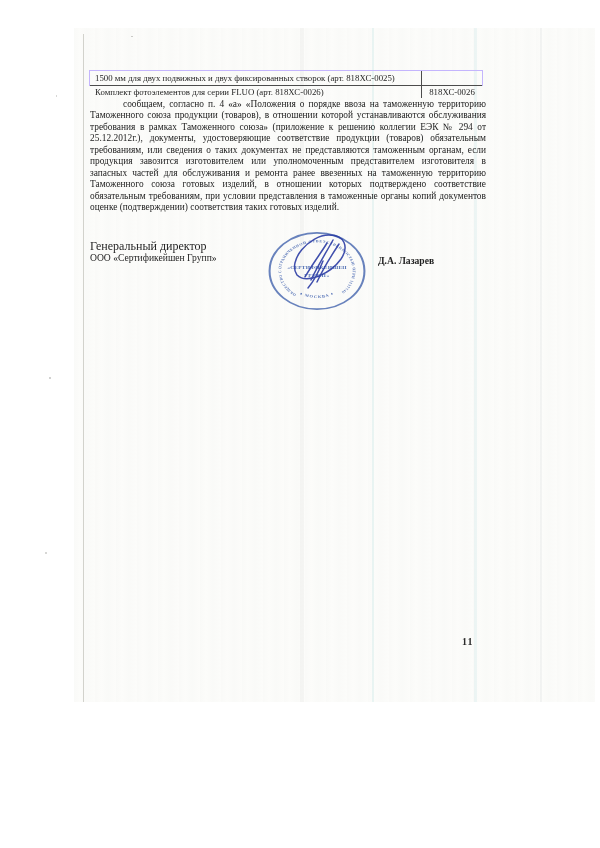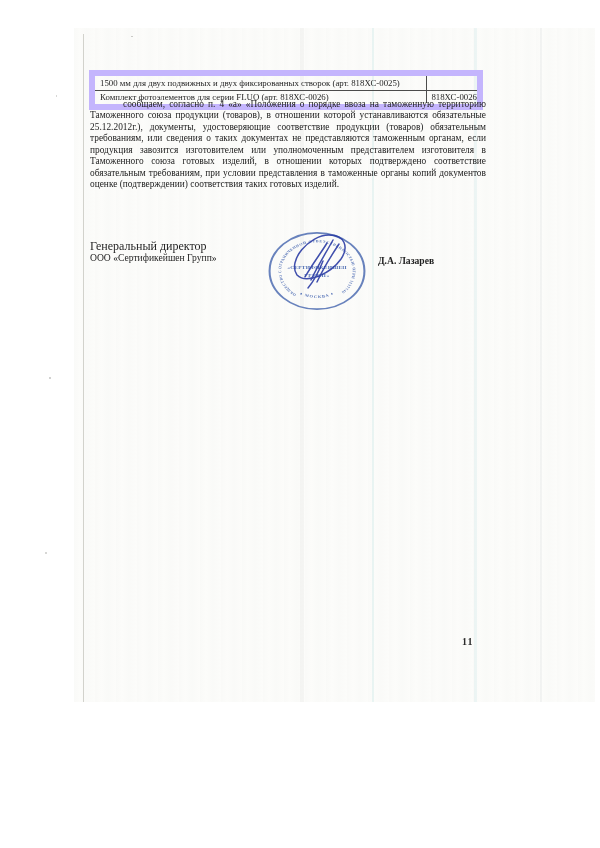--- a/index.html
+++ b/index.html
@@ -24,30 +24,30 @@
   .streak.s3 { left:540px; width:2px; background:rgba(200,205,205,0.18); }
   .streak.s4 { left:300px; width:4px; background:rgba(200,200,196,0.12); }
   .speck { position:absolute; background:#9a9a96; }
   .speck.p1 { left:131px; top:36px;  width:2px; height:1px; opacity:.5; }
   .speck.p2 { left:56px;  top:95px;  width:1px; height:2px; opacity:.4; }
   .speck.p3 { left:49px;  top:377px; width:2px; height:2px; opacity:.45; }
   .speck.p4 { left:45px;  top:552px; width:2px; height:2px; opacity:.4; }
 
   
   .spec-table {
-    position:absolute; left:89px; top:70px; width:394px; height:40px;
-    border:6px solid #c4b5fd;
+    position:absolute; left:89px; top:70px; width:394px; height:16px;
+    border:1px solid #c4b5fd;
     display:grid; grid-template-columns:332px 1fr; grid-template-rows:15px 12px;
     font-size:8.8px; line-height:1;
   }
   .cell { padding:2px 0 0 5px; overflow:hidden; white-space:nowrap; }
   .cell.item1 { border-bottom:1px solid #4c4c4c; border-right:1px solid #4c4c4c; padding-top:3px; }
   .cell.code1 { border-bottom:1px solid #4c4c4c; }
   .cell.item2 { border-right:1px solid #4c4c4c; padding-top:2px; }
-  .cell.code2 { text-align:right; padding:2px 0 0 0; font-size:8.8px; }
+  .cell.code2 { text-align:center; padding:2px 0 0 0; font-size:8.8px; }
 
   
   .paragraph {
     position:absolute; left:90px; top:99px; width:396px;
     font-size:9.4px; color:#222;
   }
   .pline {
     display:block; line-height:11.45px; white-space:nowrap;
     text-align:justify; text-align-last:justify; text-justify:inter-word;
     white-space:normal; overflow:hidden; height:11.45px;
@@ -83,24 +83,26 @@
 
 <div class="spec-table">
   <div class="cell item1">1500 мм для двух подвижных и двух фиксированных створок (арт. 818ХС-0025)</div>
   <div class="cell code1"></div>
   <div class="cell item2">Комплект фотоэлементов для серии FLUO (арт. 818ХС-0026)</div>
   <div class="cell code2">818ХС-0026</div>
 </div>
 
 <div class="paragraph">
   <span class="pline first">сообщаем, согласно п. 4 «а» «Положения о порядке ввоза на таможенную территорию</span>
-  <span class="pline">Таможенного союза продукции (товаров), в отношении которой устанавливаются обязательные</span>
+  <span class="pline">Таможенного союза продукции (товаров), в отношении которой устанавливаются обслуживания</span>
+  <span class="pline">требования в рамках Таможенного союза» (приложение к решению коллегии ЕЭК № 294 от</span>
   <span class="pline">25.12.2012г.), документы, удостоверяющие соответствие продукции (товаров) обязательным</span>
   <span class="pline">требованиям, или сведения о таких документах не представляются таможенным органам, если</span>
   <span class="pline">продукция завозится изготовителем или уполномоченным представителем изготовителя в качестве</span>
+  <span class="pline">запасных частей для обслуживания и ремонта ранее ввезенных на таможенную территорию</span>
   <span class="pline">Таможенного союза готовых изделий, в отношении которых подтверждено соответствие</span>
   <span class="pline">обязательным требованиям, при условии представления в таможенные органы копий документов об</span>
   <span class="pline last">оценке (подтверждении) соответствия таких готовых изделий.</span>
 </div>
 
 <div class="sig-title1">Генеральный директор</div>
 <div class="sig-title2">ООО «Сертификейшен Групп»</div>
 <div class="sig-name">Д.А. Лазарев</div>
 
 <svg class="stamp-svg" viewBox="0 0 100 100" preserveAspectRatio="none">

